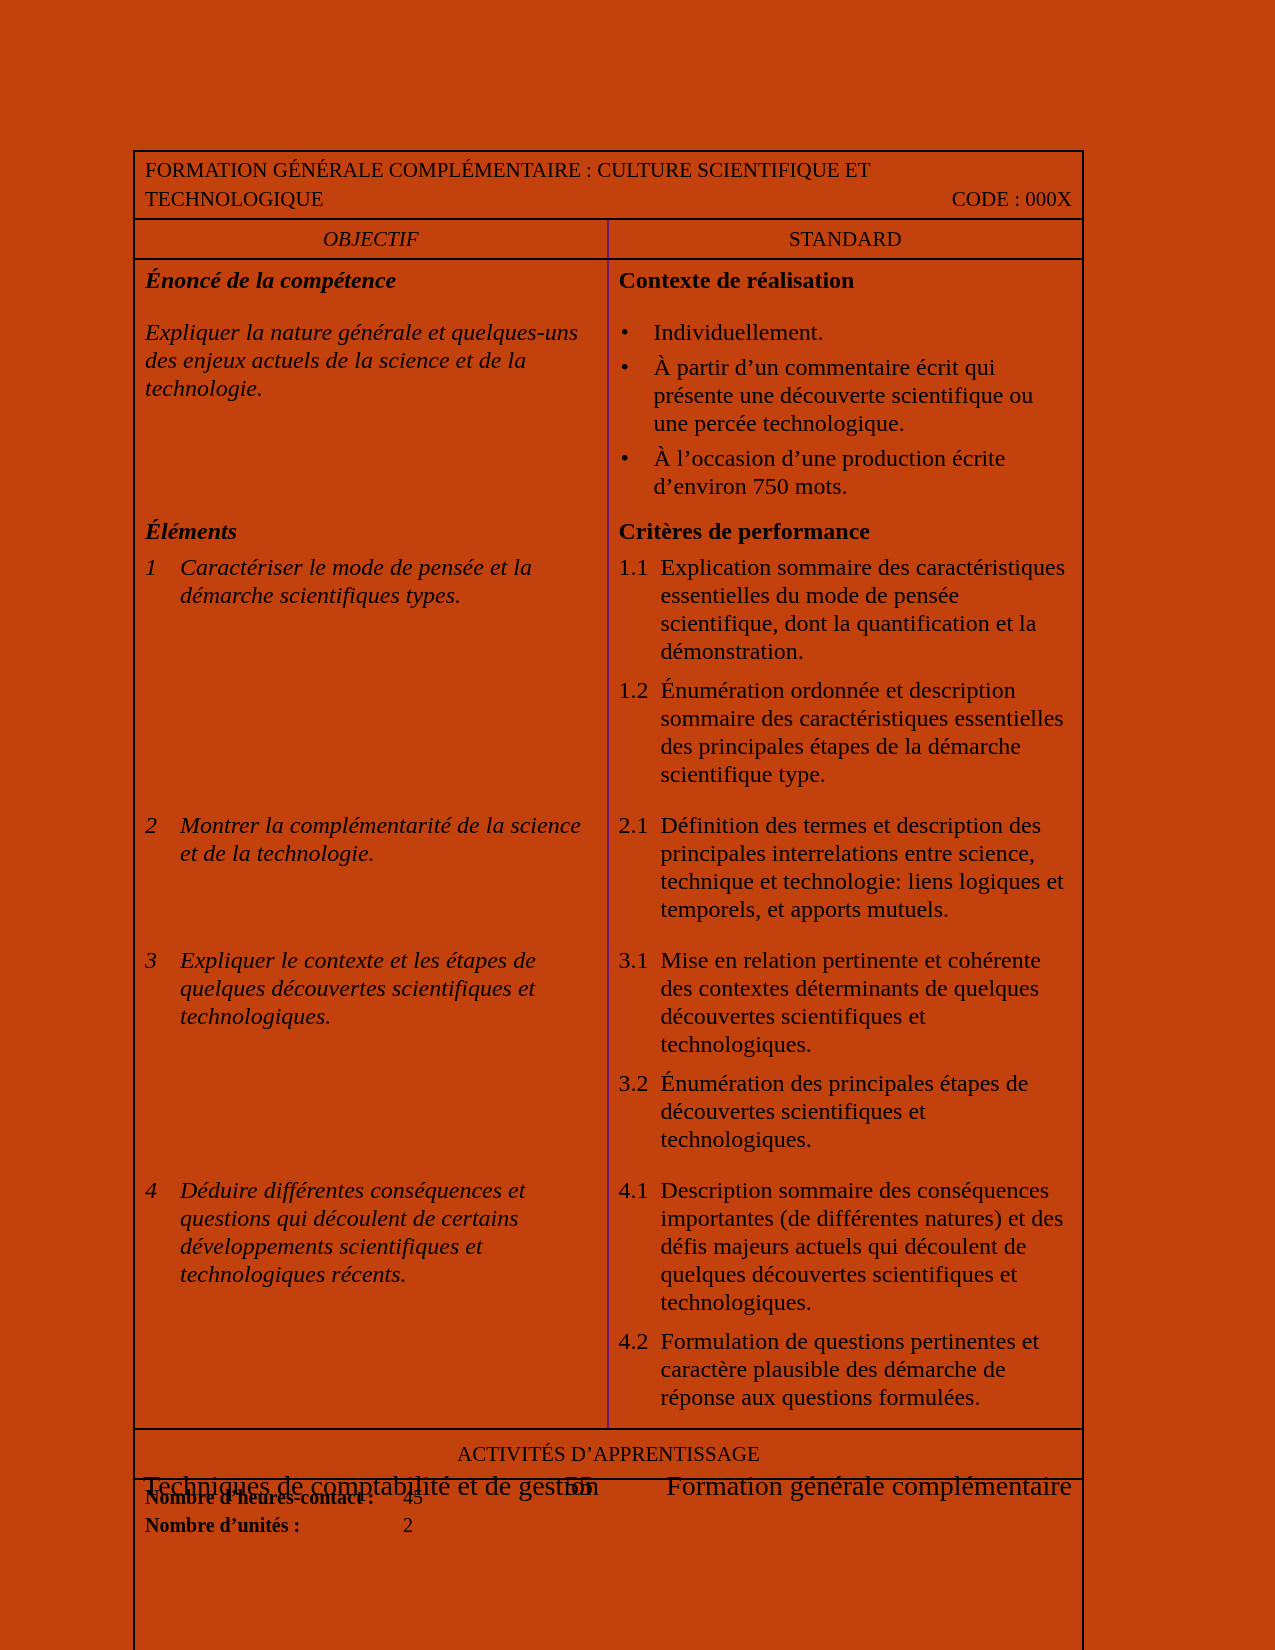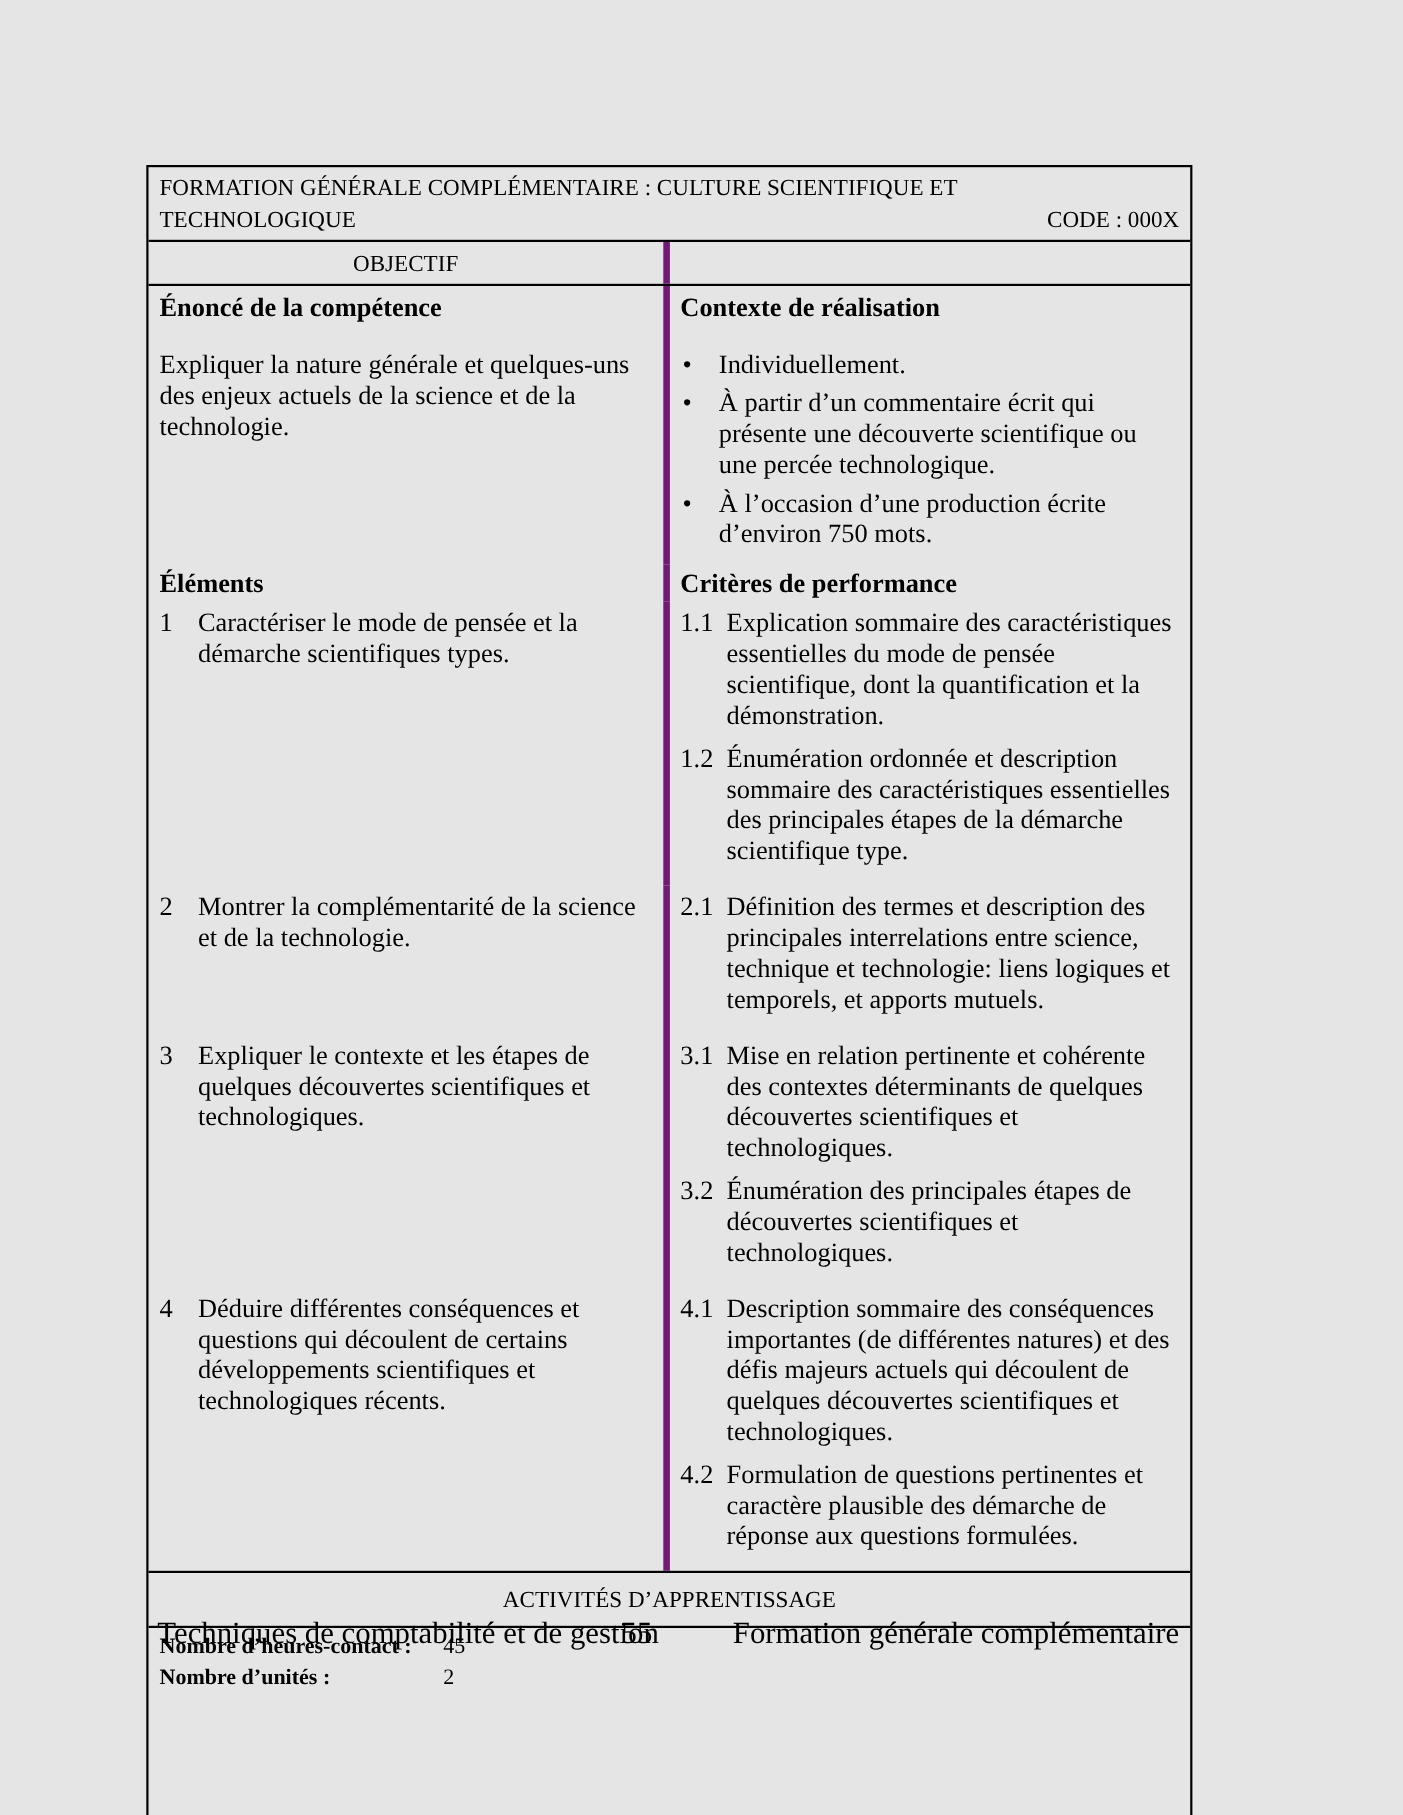--- a/index.html
+++ b/index.html
@@ -1,20 +1,20 @@
 <!DOCTYPE html>
 <html><head>
 <meta charset="utf-8">
 <style>
   html, body { margin: 0; padding: 0; background: #ffffff; }
   .page {
     position: relative;
     width: 1275px;
     height: 1650px;
-    background: #e5e5e5;
+    background: #c2410c;
     color: #000000;
     font-family: "Liberation Serif", serif;
   }
   .doc-table {
     position: absolute;
     left: 133px;
     top: 150px;
     width: 951px;
     border: 2px solid #000;
     box-sizing: border-box;
@@ -35,21 +35,21 @@
     display: grid;
     grid-template-columns: 1fr 1fr;
     border-bottom: 2px solid #000;
   }
   .colhead {
     text-align: center;
     font-size: 21px;
     line-height: 28px;
     padding: 5px 0;
   }
-  .bdr-r { border-right: 6px solid #701a75; }
+  .bdr-r { border-right: 2px solid #701a75; font-style: italic; }
   
   .main-grid {
     display: grid;
     grid-template-columns: 1fr 1fr;
     border-bottom: 2px solid #000;
   }
   .cell {
     padding: 6px 14px 6px 10px;
     box-sizing: border-box;
     font-size: 24px;
@@ -109,20 +109,21 @@
 
   <div class="doc-table">
 
     <div class="title-row">
       <div class="title-text">FORMATION GÉNÉRALE COMPLÉMENTAIRE : CULTURE SCIENTIFIQUE ET TECHNOLOGIQUE</div>
       <div class="code-label">CODE : 000X</div>
     </div>
 
     <div class="colhead-row">
       <div class="colhead bdr-r">OBJECTIF</div>
+      <div class="colhead">STANDARD</div>
     </div>
 
     <div class="main-grid">
 
       <div class="cell bdr-r r1">
         <div class="h">Énoncé de la compétence</div>
         <div class="statement">Expliquer la nature générale et quelques-uns des enjeux actuels de la science et de la technologie.</div>
       </div>
       <div class="cell r1">
         <div class="h">Contexte de réalisation</div>

